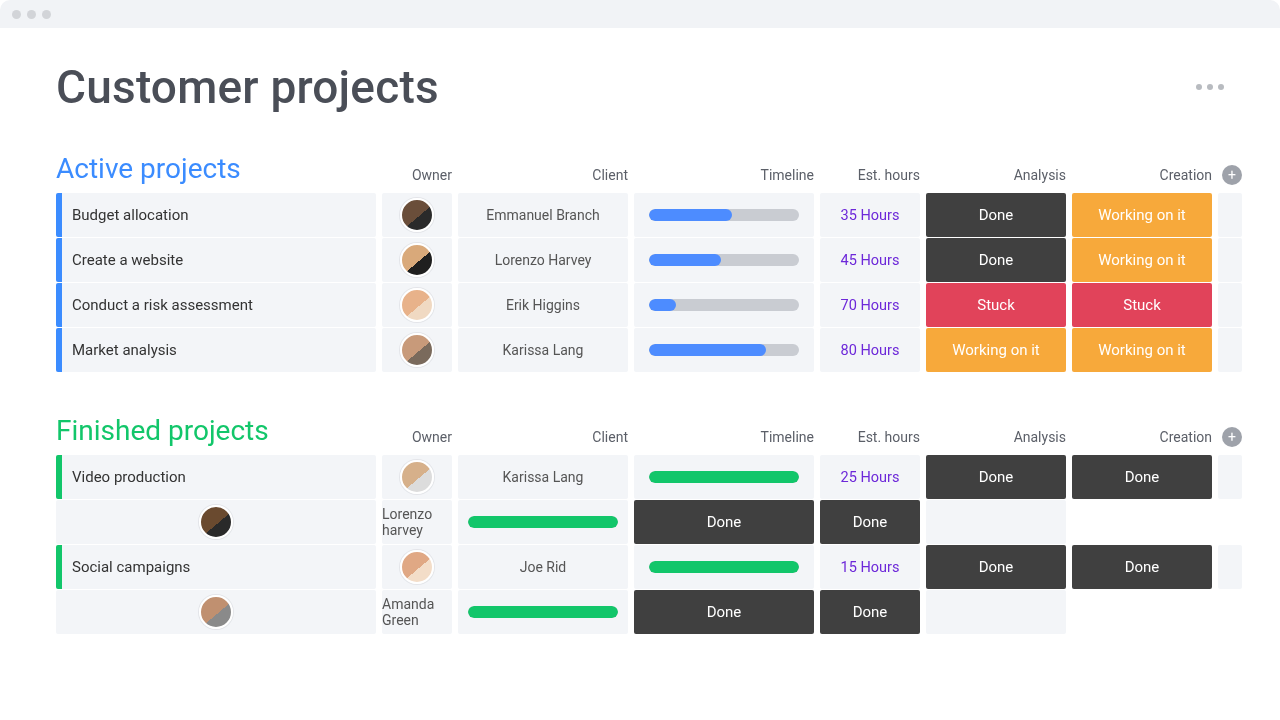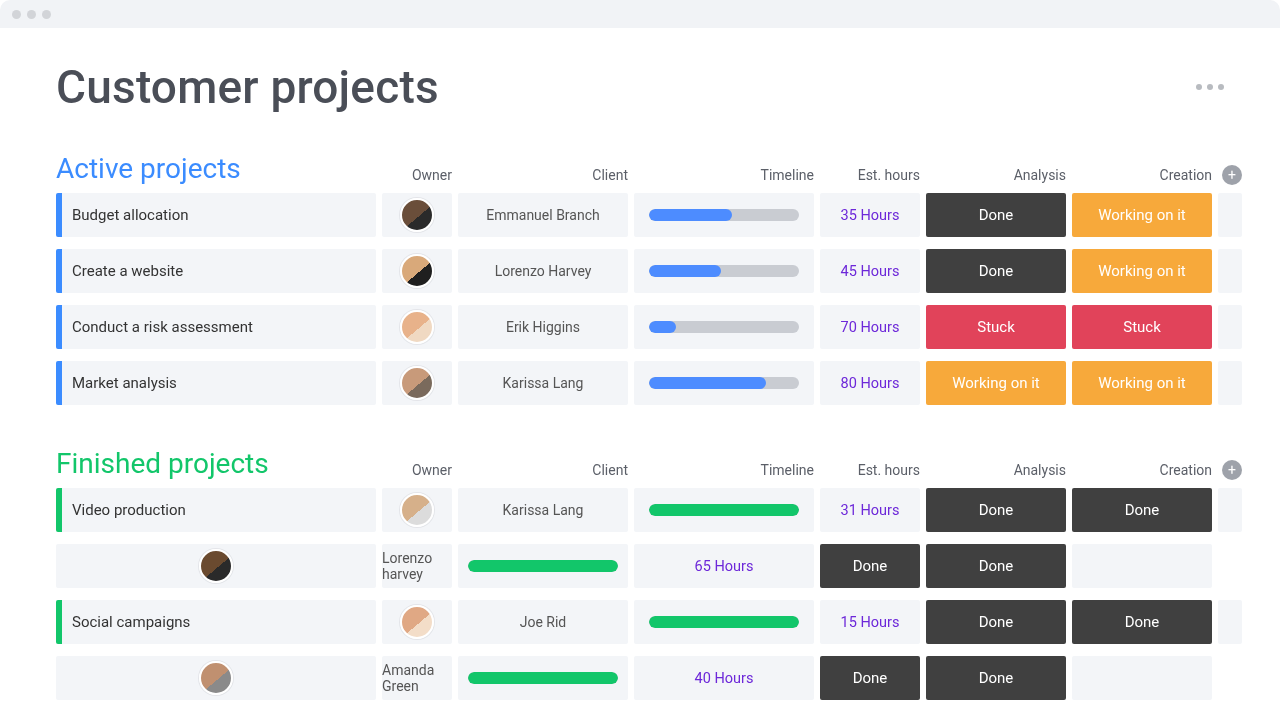--- a/index.html
+++ b/index.html
@@ -53,21 +53,21 @@
   }
   .add-col {
     width:20px; height:20px; border-radius:50%;
     background:#9ea2aa; color:#fff;
     display:flex; align-items:center; justify-content:center;
     font-size:14px; line-height:1;
     justify-self:end;
   }
   .add-col::before { content:"+"; }
 
-  .rows { display:flex; flex-direction:column; gap:12px; }
+  .rows { display:flex; flex-direction:column; gap:1px; }
   .row {
     display:grid;
     grid-template-columns: 320px 70px 170px 180px 100px 140px 140px 24px;
     gap: 6px;
     align-items:stretch;
     height:44px;
   }
   .cell {
     background:#f3f5f8;
     display:flex;
@@ -229,36 +229,35 @@
             <div class="cell name" style="--accent: #12c66a;">Video production</div>
             <div class="cell owner">
               <div class="avatar" style="--a1: #d6b08a; --a2: #dcdcdc;"></div>
             </div>
             <div class="cell client">Karissa Lang</div>
             <div class="cell">
               <div class="timeline-bar">
                 <div class="timeline-fill green" style="width: 100%;"></div>
               </div>
             </div>
-            <div class="cell hours">31 Hours</div>
+            <div class="cell hours">25 Hours</div>
             <div class="cell status done">Done</div>
             <div class="cell status done">Done</div>
             <div class="cell spacer"></div>
           </div>
           <div class="row">
             <div class="cell owner">
               <div class="avatar" style="--a1: #6a4a2f; --a2: #2a2a2a;"></div>
             </div>
             <div class="cell client">Lorenzo harvey</div>
             <div class="cell">
               <div class="timeline-bar">
                 <div class="timeline-fill green" style="width: 100%;"></div>
               </div>
             </div>
-            <div class="cell hours">65 Hours</div>
             <div class="cell status done">Done</div>
             <div class="cell status done">Done</div>
             <div class="cell spacer"></div>
           </div>
           <div class="row">
             <div class="cell name" style="--accent: #12c66a;">Social campaigns</div>
             <div class="cell owner">
               <div class="avatar" style="--a1: #e0a884; --a2: #f3ddc8;"></div>
             </div>
             <div class="cell client">Joe Rid</div>
@@ -275,21 +274,20 @@
           <div class="row">
             <div class="cell owner">
               <div class="avatar" style="--a1: #c09070; --a2: #8a8a8a;"></div>
             </div>
             <div class="cell client">Amanda Green</div>
             <div class="cell">
               <div class="timeline-bar">
                 <div class="timeline-fill green" style="width: 100%;"></div>
               </div>
             </div>
-            <div class="cell hours">40 Hours</div>
             <div class="cell status done">Done</div>
             <div class="cell status done">Done</div>
             <div class="cell spacer"></div>
           </div>
         </div>
       </div>
     </div>
 
 </div>
 

